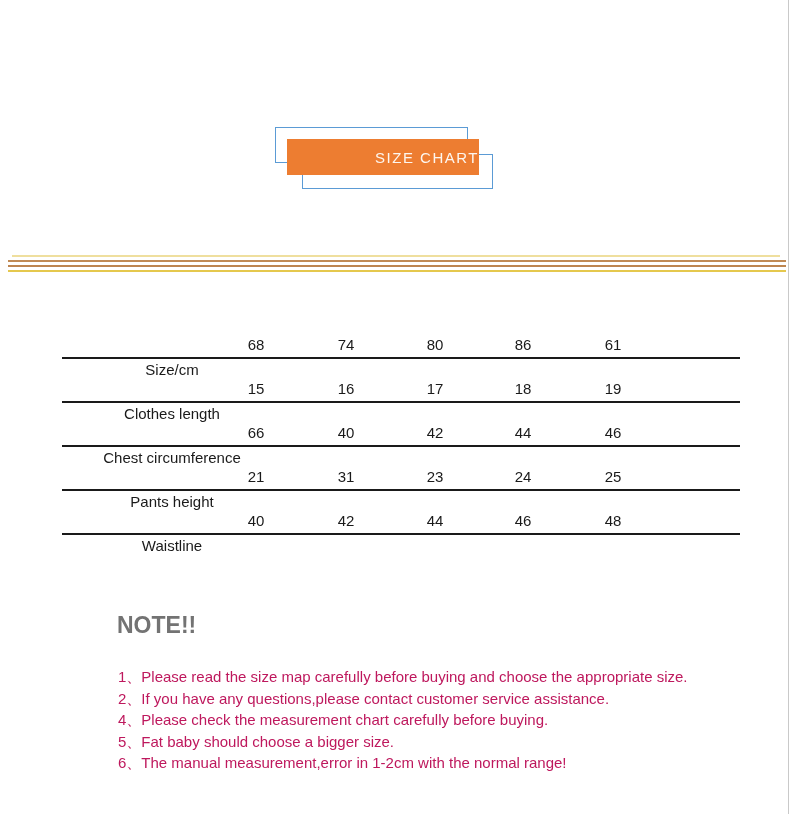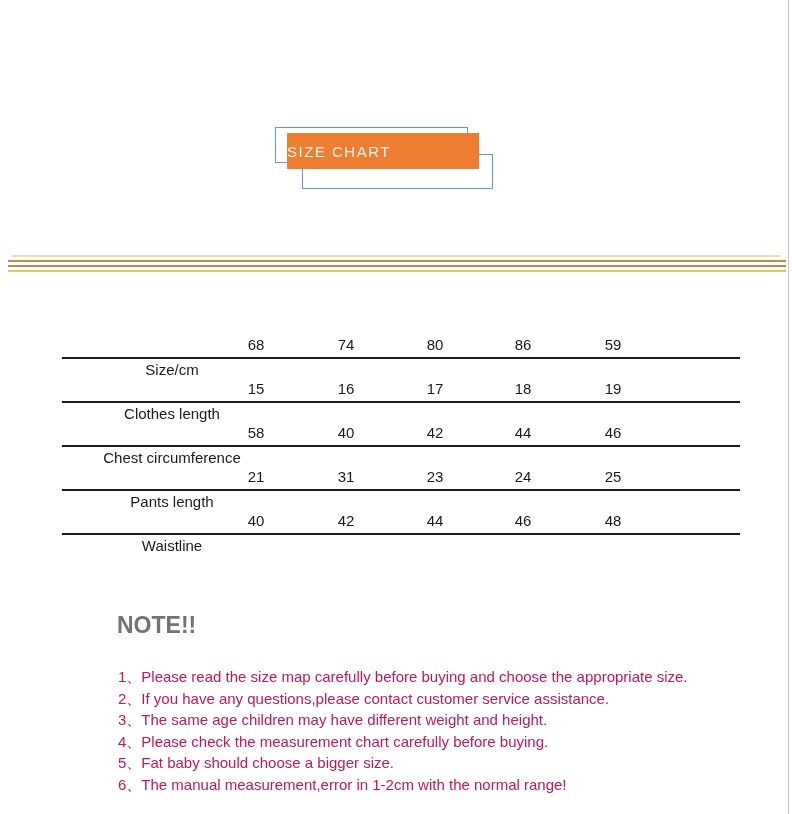--- a/index.html
+++ b/index.html
@@ -21,26 +21,26 @@
     position: absolute;
     box-sizing: border-box;
     border: 1.5px solid #5B9BD5;
     background: transparent;
     z-index: 1;
   }
   .banner-back.one { left: 275px; top: 127px; width: 193px; height: 36px; }
   .banner-back.two { left: 302px; top: 154px; width: 191px; height: 35px; }
   .banner-main {
     position: absolute;
-    left: 287px; top: 133px; width: 192px; height: 36px;
+    left: 287px; top: 139px; width: 192px; height: 36px;
     background: #ED7D31;
     z-index: 2;
     display: flex;
     align-items: center;
-    justify-content: flex-start;
+    justify-content: flex-end;
     color: #FDF6EF;
     font-size: 15px;
     letter-spacing: 1.5px;
   }
 
   
   .divider {
     position: absolute;
     left: 8px; top: 255px; width: 778px;
     z-index: 1;
@@ -125,43 +125,43 @@
   </div>
 
   <div class="size-table">
 
     <div class="trow">
       <span class="tc c0">Size/cm</span>
       <span class="tc c1">68</span>
       <span class="tc c2">74</span>
       <span class="tc c3">80</span>
       <span class="tc c4">86</span>
-      <span class="tc c5">59</span>
+      <span class="tc c5">61</span>
     </div>
 
     <div class="trow">
       <span class="tc c0">Clothes length</span>
       <span class="tc c1">15</span>
       <span class="tc c2">16</span>
       <span class="tc c3">17</span>
       <span class="tc c4">18</span>
       <span class="tc c5">19</span>
     </div>
 
     <div class="trow">
       <span class="tc c0">Chest circumference</span>
-      <span class="tc c1">58</span>
+      <span class="tc c1">66</span>
       <span class="tc c2">40</span>
       <span class="tc c3">42</span>
       <span class="tc c4">44</span>
       <span class="tc c5">46</span>
     </div>
 
     <div class="trow">
-      <span class="tc c0">Pants length</span>
+      <span class="tc c0">Pants height</span>
       <span class="tc c1">21</span>
       <span class="tc c2">31</span>
       <span class="tc c3">23</span>
       <span class="tc c4">24</span>
       <span class="tc c5">25</span>
     </div>
 
     <div class="trow">
       <span class="tc c0">Waistline</span>
       <span class="tc c1">40</span>
@@ -171,21 +171,20 @@
       <span class="tc c5">48</span>
     </div>
 
   </div>
 
   <div class="note-heading">NOTE!!</div>
 
   <div class="note-list">
     <div class="note-item">1、Please read the size map carefully before buying and choose the appropriate size.</div>
     <div class="note-item">2、If you have any questions,please contact customer service assistance.</div>
-    <div class="note-item">3、The same age children may have different weight and height.</div>
     <div class="note-item">4、Please check the measurement chart carefully before buying.</div>
     <div class="note-item">5、Fat baby should choose a bigger size.</div>
     <div class="note-item">6、The manual measurement,error in 1-2cm with the normal range!</div>
   </div>
 
   <div class="edge-line"></div>
 
 </div>
 
 </body></html>

